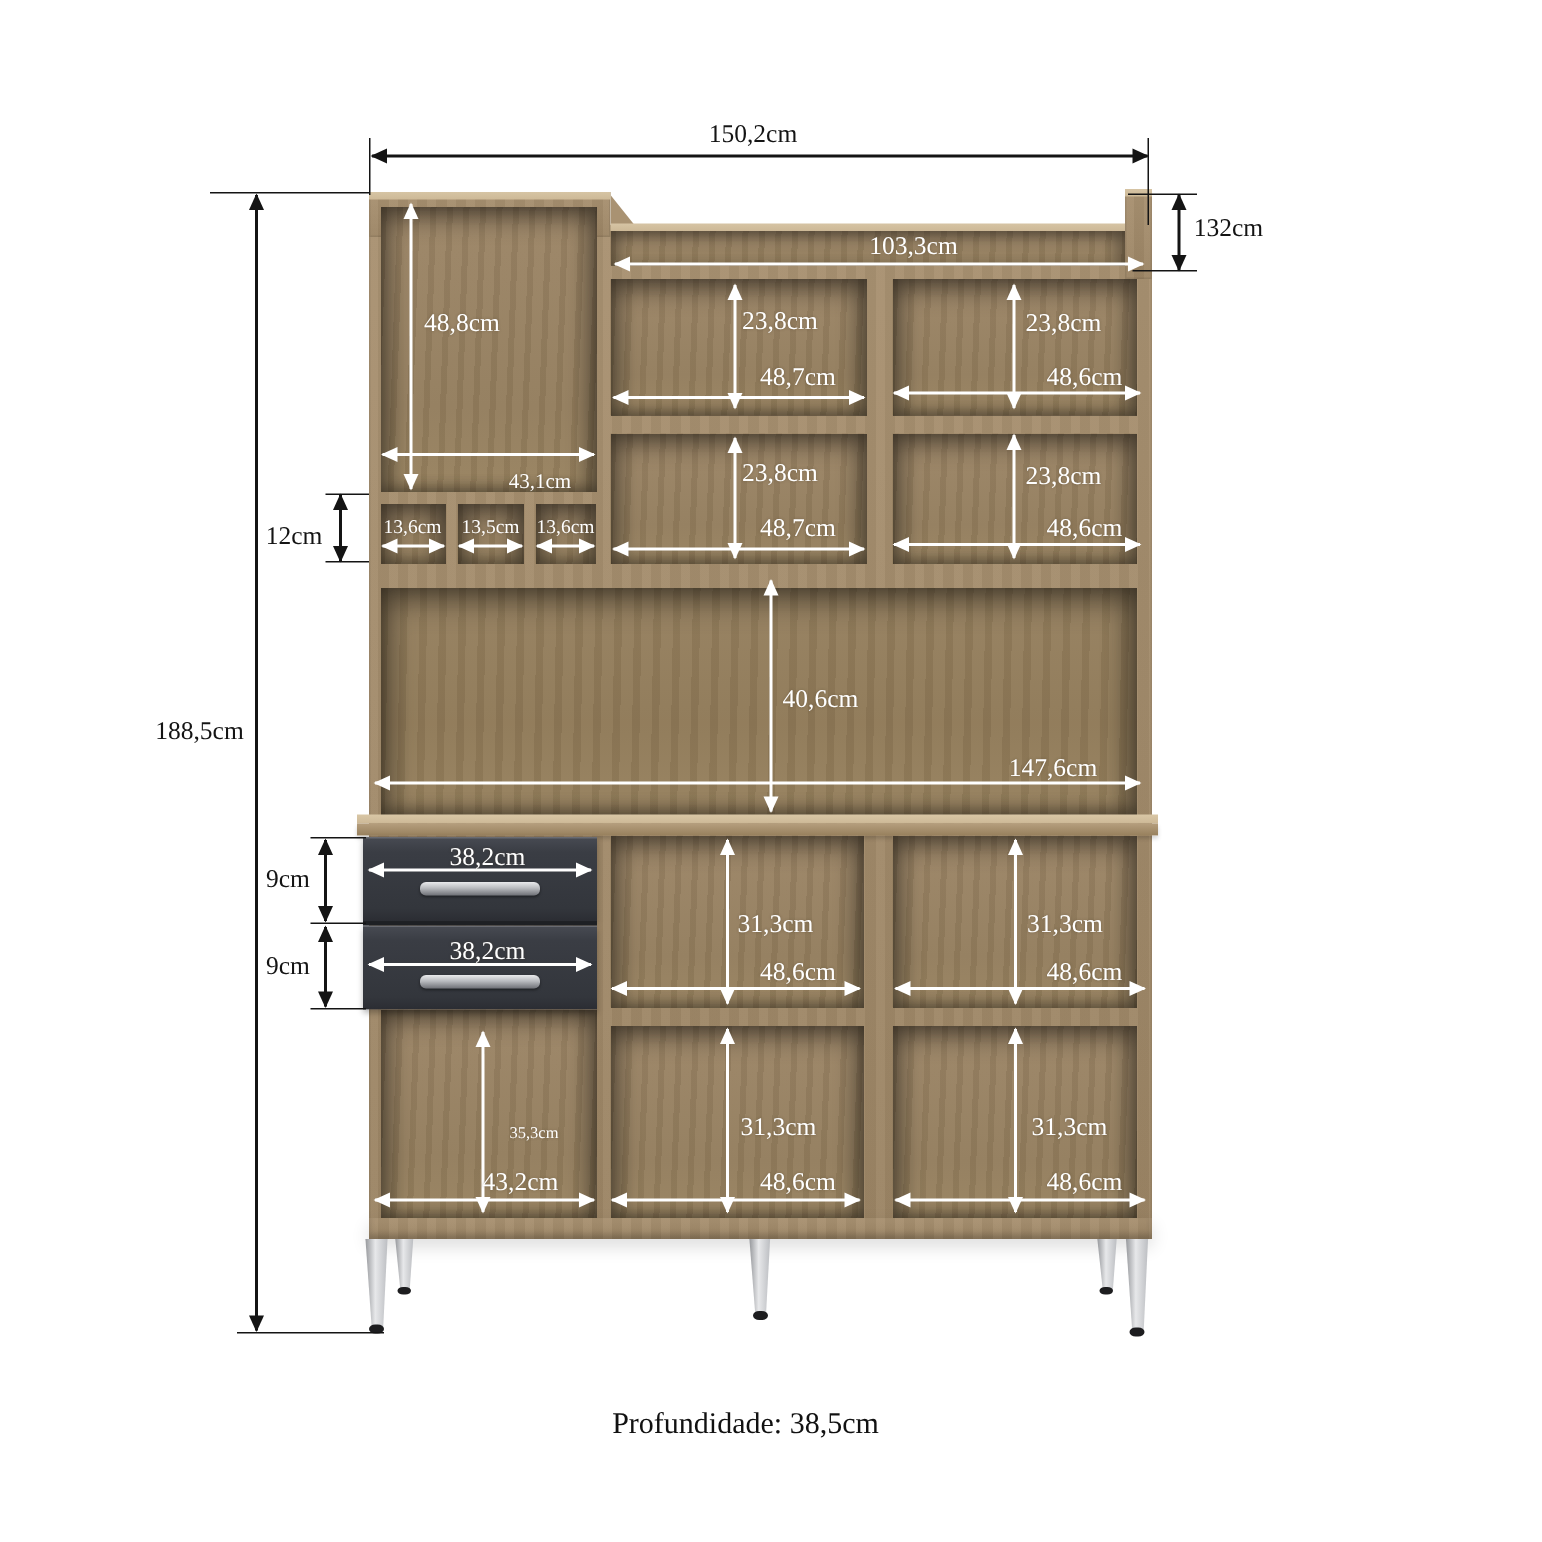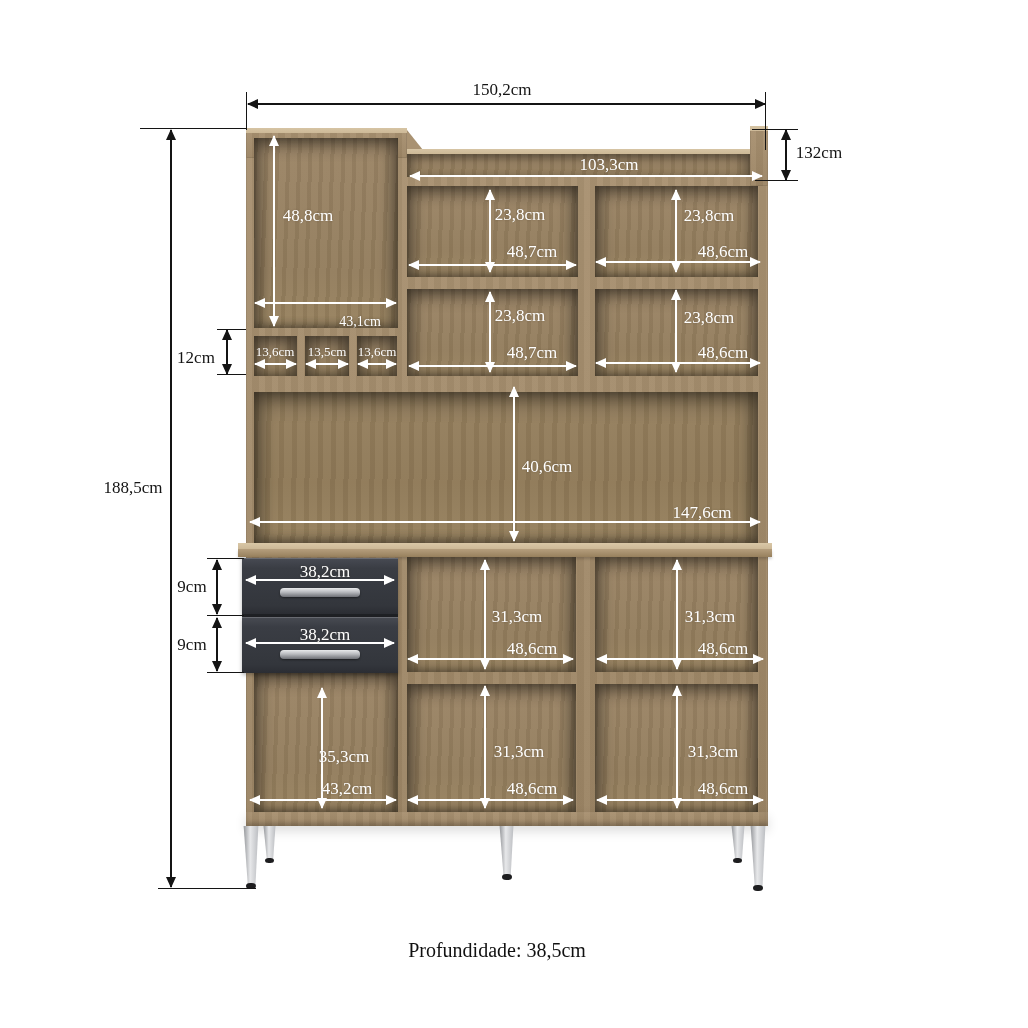--- a/index.html
+++ b/index.html
@@ -184,21 +184,21 @@
       <div class="dlab white" style="left: 325px; top: 634px; font-size: 17px;">38,2cm</div>
       <div class="av white" style="left: 484px; top: 560px; height: 109px;"></div>
       <div class="dlab white" style="left: 517px; top: 616px; font-size: 17px;">31,3cm</div>
       <div class="av white" style="left: 676px; top: 560px; height: 109px;"></div>
       <div class="dlab white" style="left: 710px; top: 616px; font-size: 17px;">31,3cm</div>
       <div class="ah white" style="left: 408px; top: 658px; width: 165px;"></div>
       <div class="dlab white" style="left: 532px; top: 648px; font-size: 17px;">48,6cm</div>
       <div class="ah white" style="left: 597px; top: 658px; width: 166px;"></div>
       <div class="dlab white" style="left: 723px; top: 648px; font-size: 17px;">48,6cm</div>
       <div class="av white" style="left: 321px; top: 688px; height: 120px;"></div>
-      <div class="dlab white" style="left: 344px; top: 756px; font-size: 17px;">35,3cm</div>
+      <div class="dlab white" style="left: 356px; top: 756px; font-size: 11px;">35,3cm</div>
       <div class="ah white" style="left: 250px; top: 799px; width: 146px;"></div>
       <div class="dlab white" style="left: 347px; top: 788px; font-size: 17px;">43,2cm</div>
       <div class="av white" style="left: 484px; top: 686px; height: 122px;"></div>
       <div class="dlab white" style="left: 519px; top: 751px; font-size: 17px;">31,3cm</div>
       <div class="av white" style="left: 676px; top: 686px; height: 122px;"></div>
       <div class="dlab white" style="left: 713px; top: 751px; font-size: 17px;">31,3cm</div>
       <div class="ah white" style="left: 408px; top: 799px; width: 165px;"></div>
       <div class="dlab white" style="left: 532px; top: 788px; font-size: 17px;">48,6cm</div>
       <div class="ah white" style="left: 597px; top: 799px; width: 166px;"></div>
       <div class="dlab white" style="left: 723px; top: 788px; font-size: 17px;">48,6cm</div>

